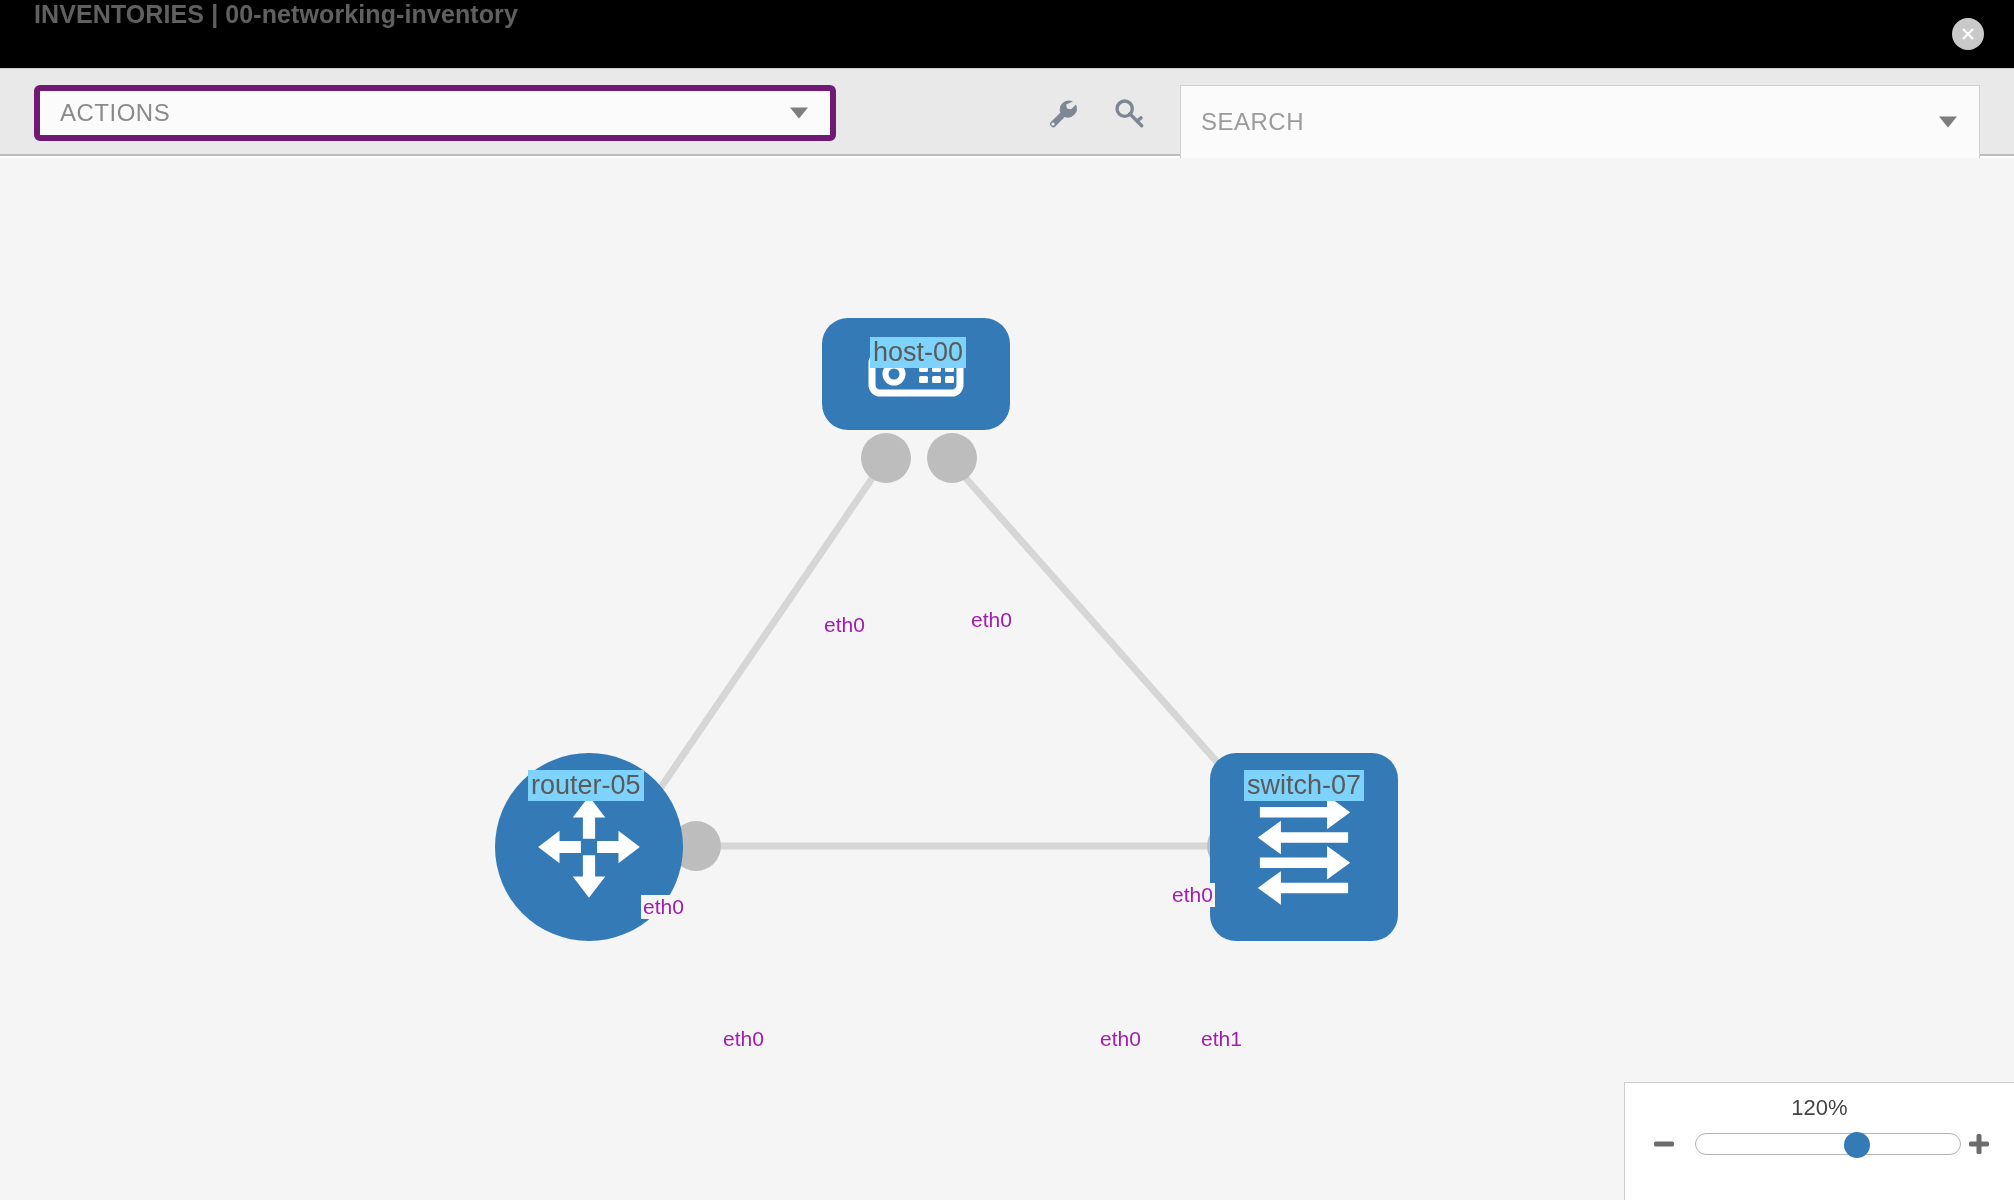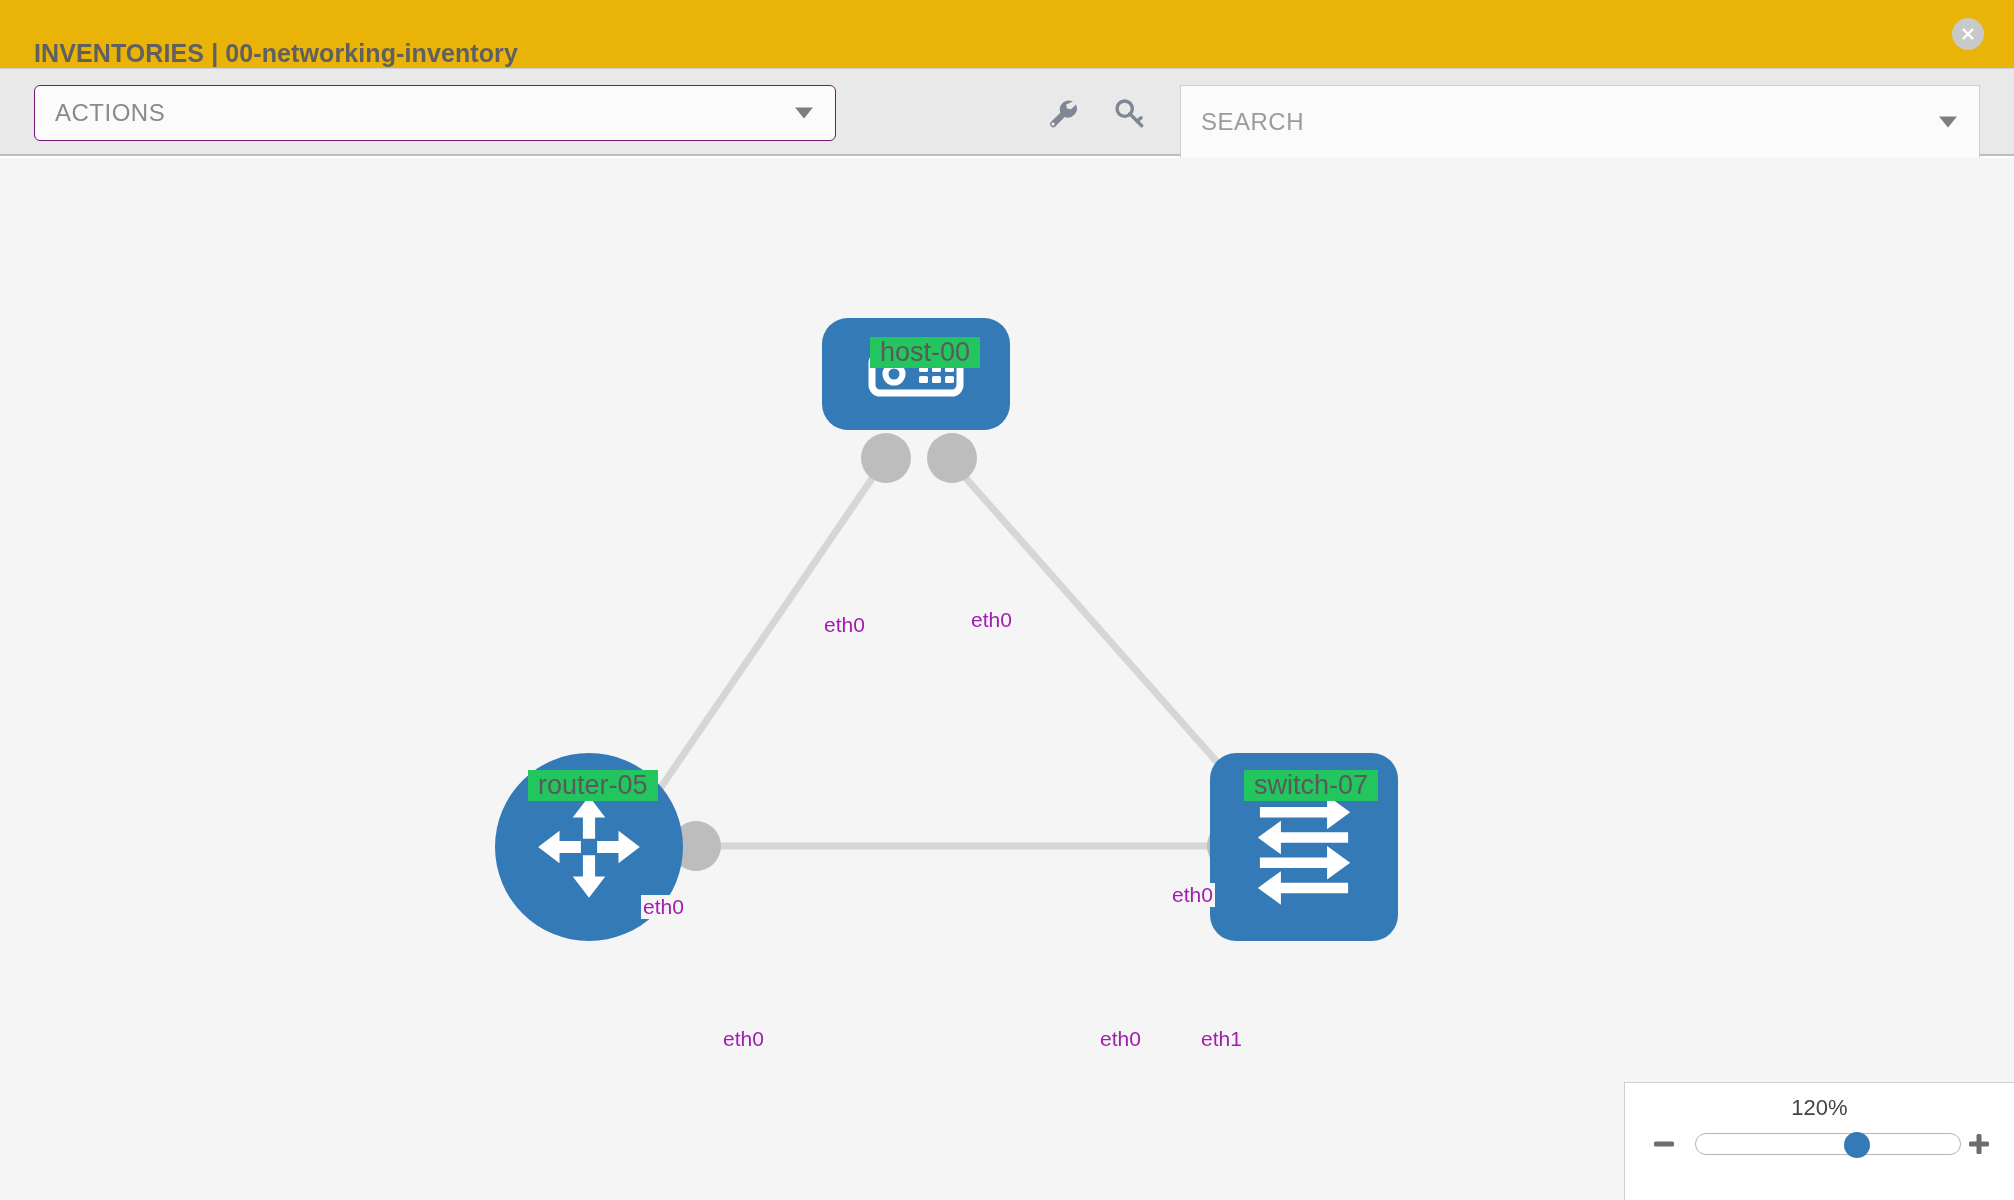--- a/index.html
+++ b/index.html
@@ -11,22 +11,22 @@
     background: #ffffff;
     font-family: "Liberation Sans", sans-serif;
   }
 
   #app { position: relative; width: 2014px; height: 1200px; }
 
   
   .header {
     position: absolute; left: 0; top: 0;
     width: 2014px; height: 68px;
-    background: #eab308;
-    display: flex; align-items: flex-end;
+    background: #000000;
+    display: flex; align-items: flex-start;
   }
   .breadcrumb {
     margin-left: 34px;
     font-size: 25px;
     font-weight: bold;
     color: #606060;
     letter-spacing: 0.1px;
     white-space: nowrap;
   }
   .close-btn {
@@ -44,21 +44,21 @@
     position: absolute; left: 0; top: 68px;
     width: 2014px; height: 88px;
     background: #e9e9e9;
     border-top: 1px solid #cfcfcf;
     border-bottom: 2px solid #bdbdbd;
   }
   .actions-select {
     position: absolute; left: 34px; top: 16px;
     width: 802px; height: 56px;
     background: #fbfbfb;
-    border: 1px solid #701a75;
+    border: 6px solid #701a75;
     border-radius: 6px;
     display: flex; align-items: center;
     cursor: pointer;
   }
   .actions-label {
     margin-left: 20px;
     font-size: 24px;
     color: #8a8a8a;
     letter-spacing: 0.5px;
   }
@@ -101,23 +101,23 @@
     width: 2014px; height: 1042px;
     background: #f5f5f5;
     overflow: hidden;
   }
   .topology-svg { position: absolute; left: 0; top: 0; }
 
   .node-label {
     position: absolute;
     font-size: 27px;
     color: #5a5a5a;
-    background: #22c55e;
+    background: #7dd3fc;
     white-space: nowrap;
-    padding: 0 10px;
+    padding: 0 3px;
   }
   .port-label {
     position: absolute;
     font-size: 21px;
     color: #a21caf;
     background: #f5f5f5;
     white-space: nowrap;
     padding: 0 2px;
   }
 

